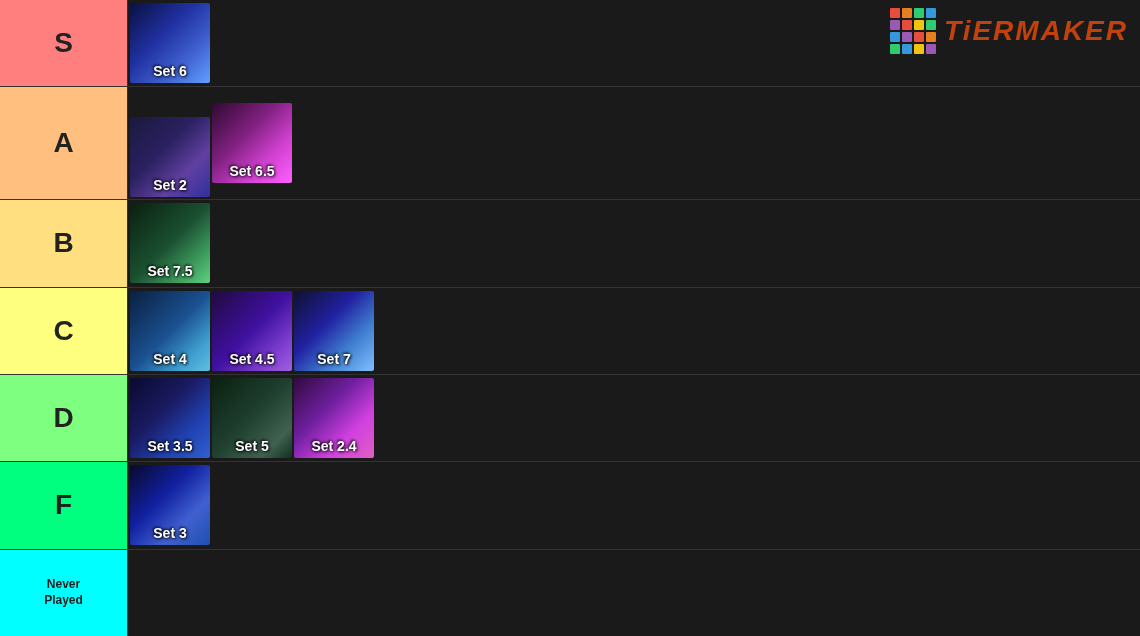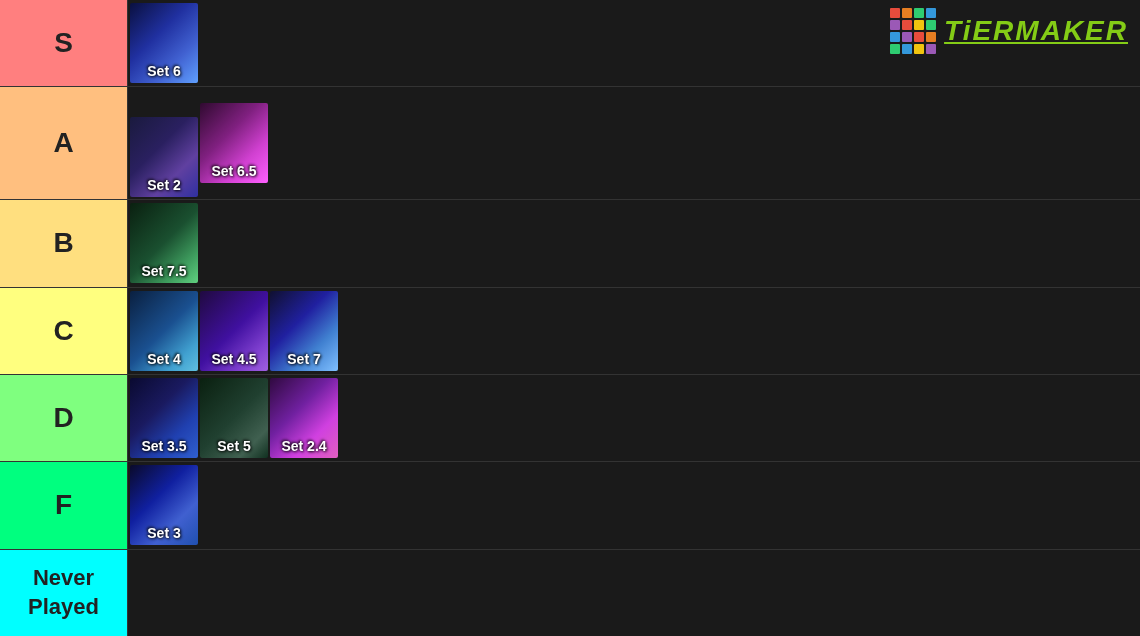--- a/index.html
+++ b/index.html
@@ -40,24 +40,23 @@
 
     .logo-cell {
       width: 10px;
       height: 10px;
       border-radius: 1px;
     }
 
     .logo-text {
       font-size: 28px;
       font-weight: bold;
-      color: #84cc16;
+      color: #c2410c;
       letter-spacing: 2px;
       font-style: italic;
-      text-decoration: underline;
     }
 
     
     .tier-table {
       display: flex;
       flex-direction: column;
       width: 100%;
       height: 100%;
     }
 
@@ -79,40 +78,40 @@
       align-items: center;
       justify-content: center;
       font-size: 28px;
       font-weight: bold;
       color: #222;
       border-right: 1px solid #333;
       flex-shrink: 0;
     }
 
     .tier-label.never-played {
-      font-size: 22px;
+      font-size: 12px;
       font-weight: bold;
       color: #222;
       text-align: center;
       line-height: 1.3;
     }
 
     .tier-content {
       display: flex;
       flex-direction: row;
       align-items: center;
       flex: 1;
       background: #1a1a1a;
       padding: 2px;
       gap: 2px;
     }
 
     
     .tier-item {
-      width: 68px;
+      width: 80px;
       height: 80px;
       position: relative;
       flex-shrink: 0;
       border-radius: 2px;
       overflow: hidden;
       display: flex;
       align-items: flex-end;
       justify-content: center;
     }
 

